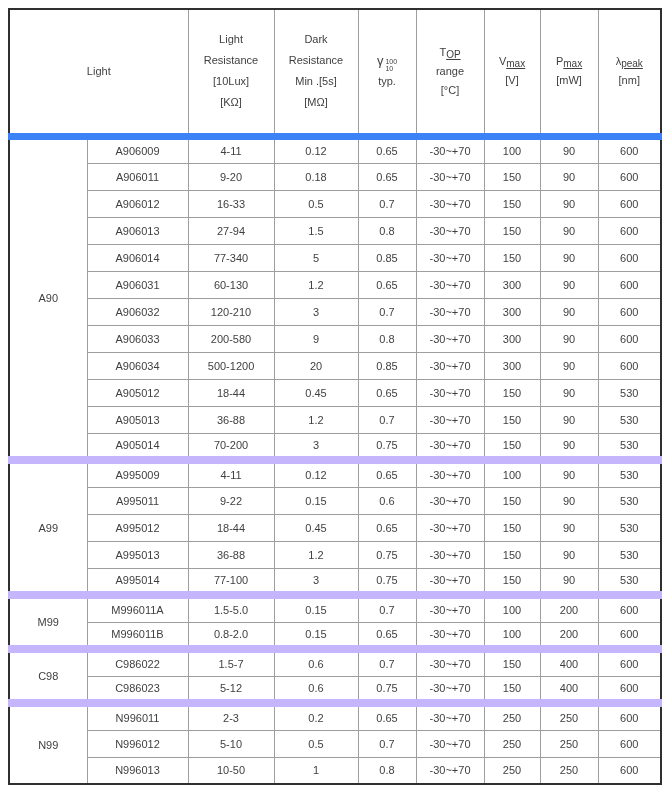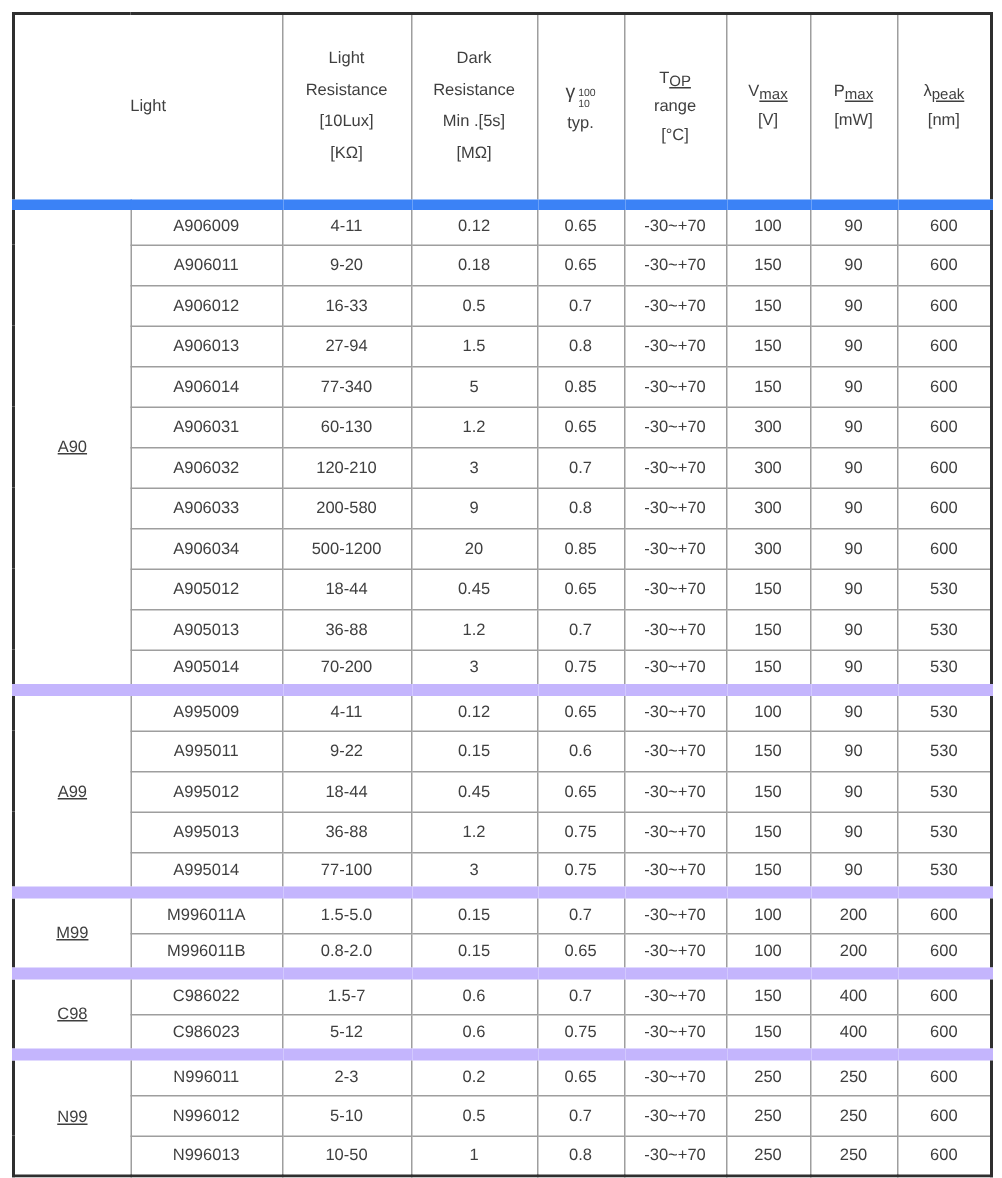--- a/index.html
+++ b/index.html
@@ -43,21 +43,21 @@
   .gamma-sym { font-size: 13px; }
   .stack {
     display: inline-flex;
     flex-direction: column;
     font-size: 7px;
     line-height: 7px;
     text-align: left;
     vertical-align: 1px;
     margin-left: 2px;
   }
-  .group-cell { font-size: 11px; text-decoration: underline; }
+  .group-cell { font-size: 11px; }
 </style>
 </head>
 <body>
 
 <div class="page">
   <table class="spec">
     <colgroup>
       <col style="width:78px">
         <col style="width:101px">
         <col style="width:86px">

